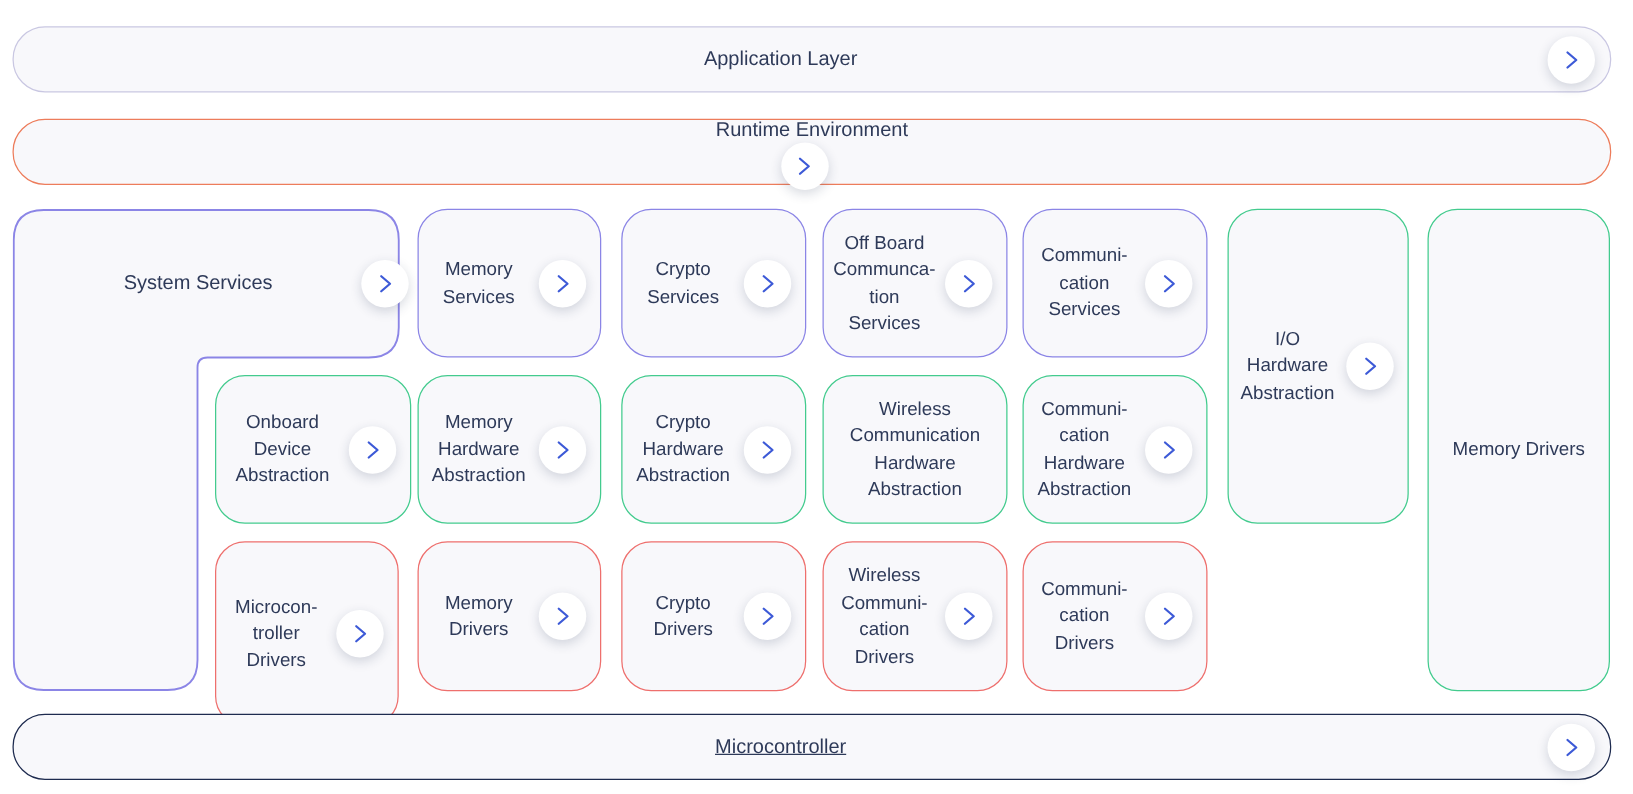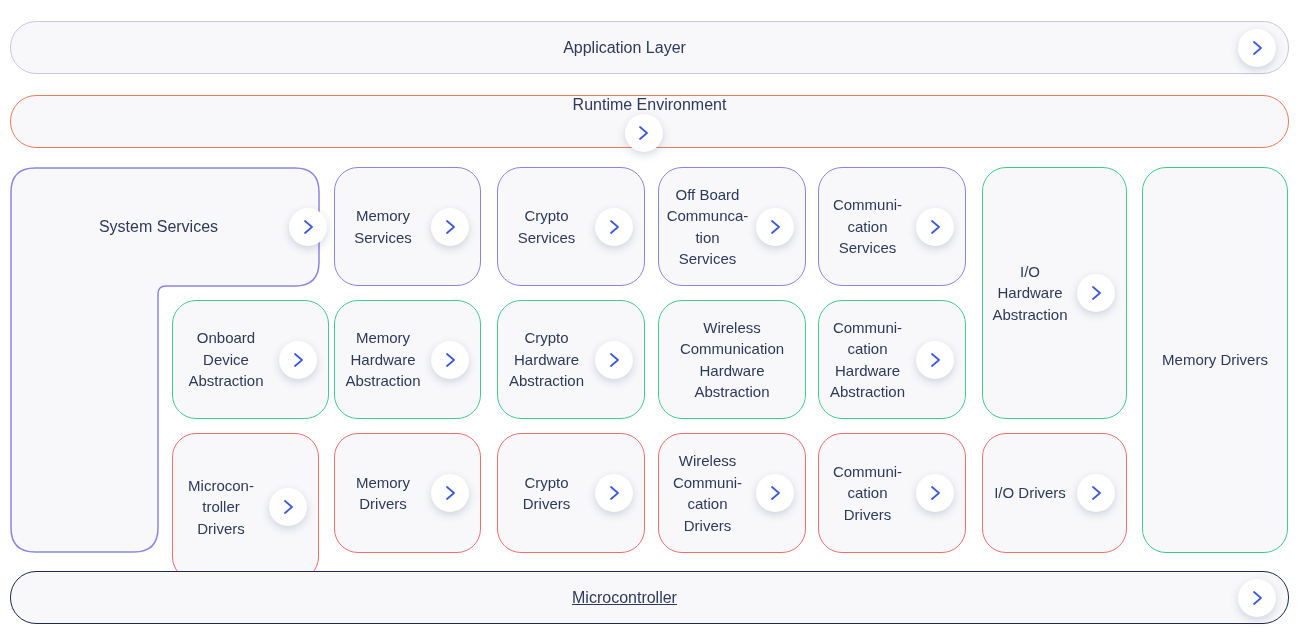--- a/index.html
+++ b/index.html
@@ -237,28 +237,20 @@
       <span class="label">Communi-
 cation
 Drivers</span>
       <span class="chev">
         <svg width="11" height="16" viewBox="0 0 11 16">
           <polyline points="2,2 9,8 2,14" fill="none" stroke="#3d5ad7" stroke-width="1.8" stroke-linecap="round" stroke-linejoin="round"></polyline>
         </svg>
       </span>
     </div>
 
-    <div class="card b-red" style="left:972px;top:266px;width:145px;height:120px">
-      <span class="label">I/O Drivers</span>
-      <span class="chev">
-        <svg width="11" height="16" viewBox="0 0 11 16">
-          <polyline points="2,2 9,8 2,14" fill="none" stroke="#3d5ad7" stroke-width="1.8" stroke-linecap="round" stroke-linejoin="round"></polyline>
-        </svg>
-      </span>
-    </div>
 
   </div>
 
   <div class="bar bar-micro" style="top:571px">
     <span class="label">Microcontroller</span>
     <span class="chev">
       <svg width="11" height="16" viewBox="0 0 11 16">
         <polyline points="2,2 9,8 2,14" fill="none" stroke="#3d5ad7" stroke-width="1.8" stroke-linecap="round" stroke-linejoin="round"></polyline>
       </svg>
     </span>

